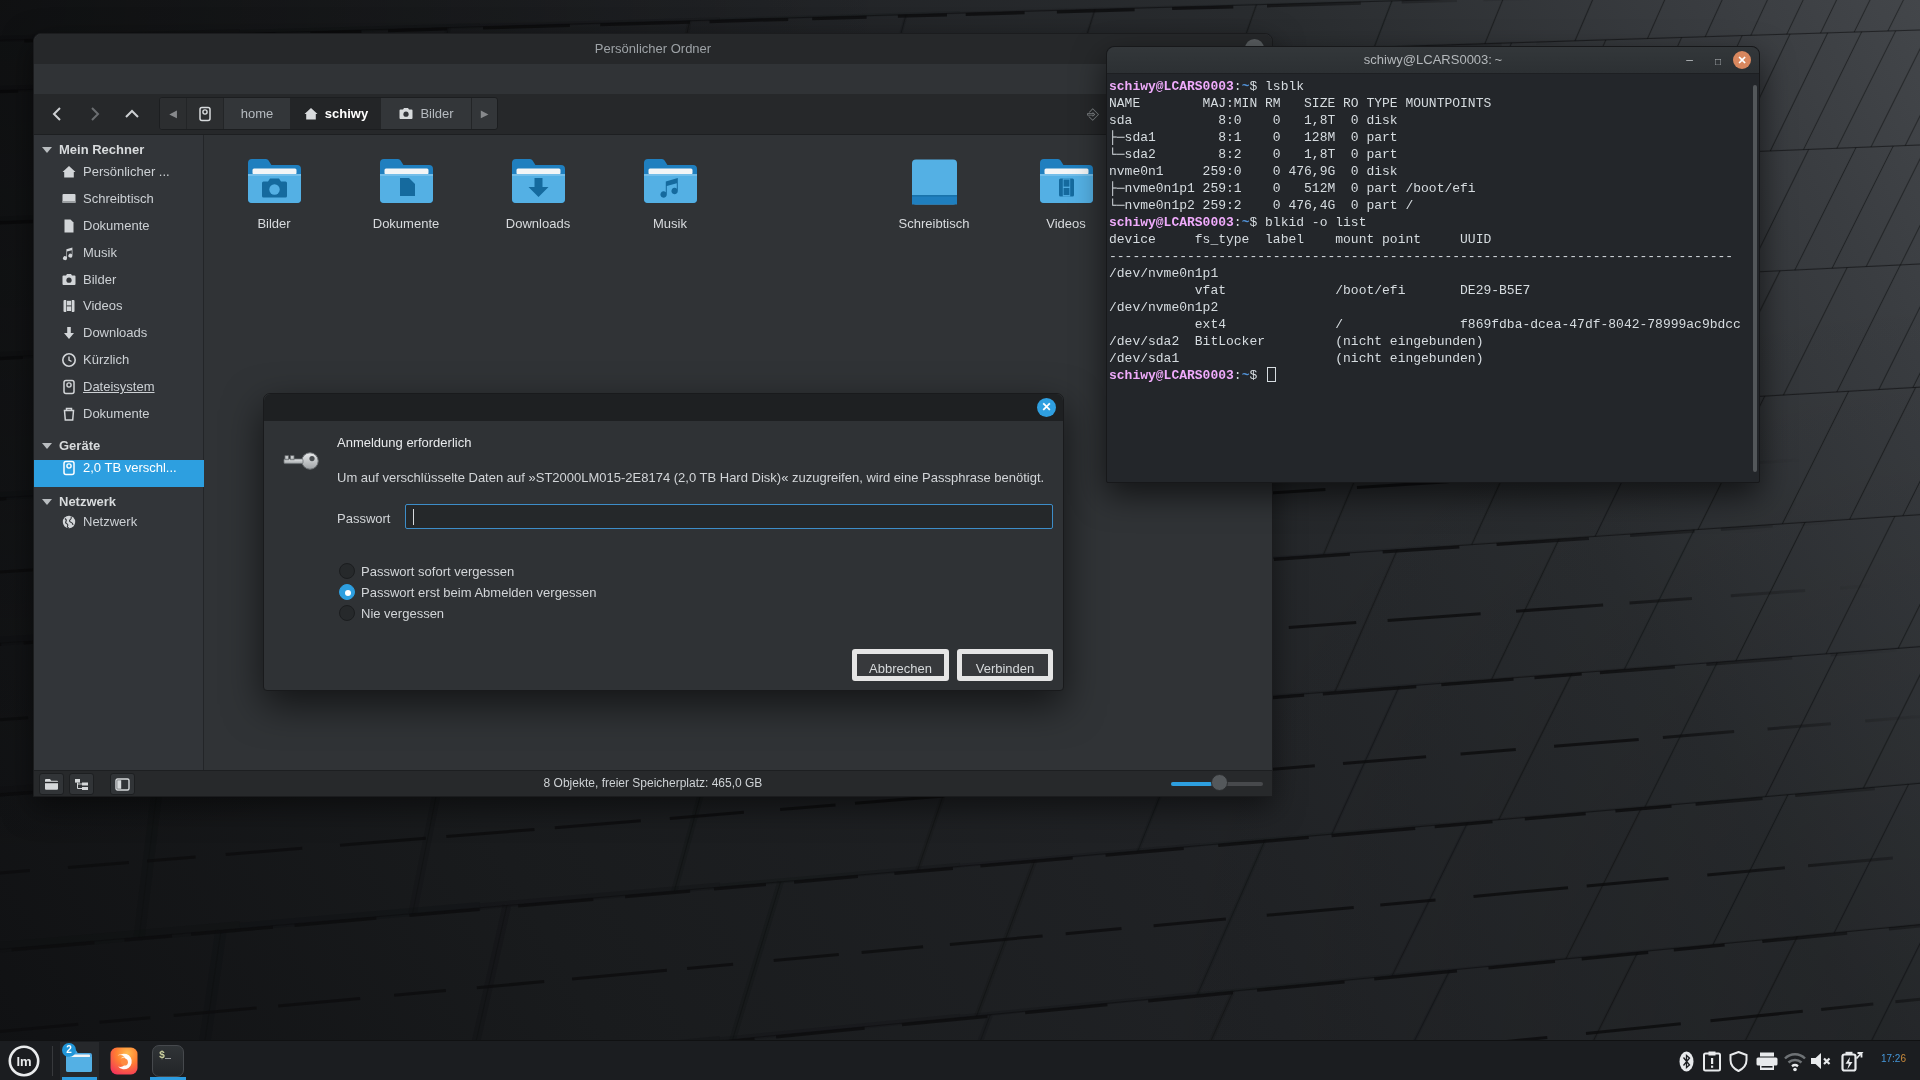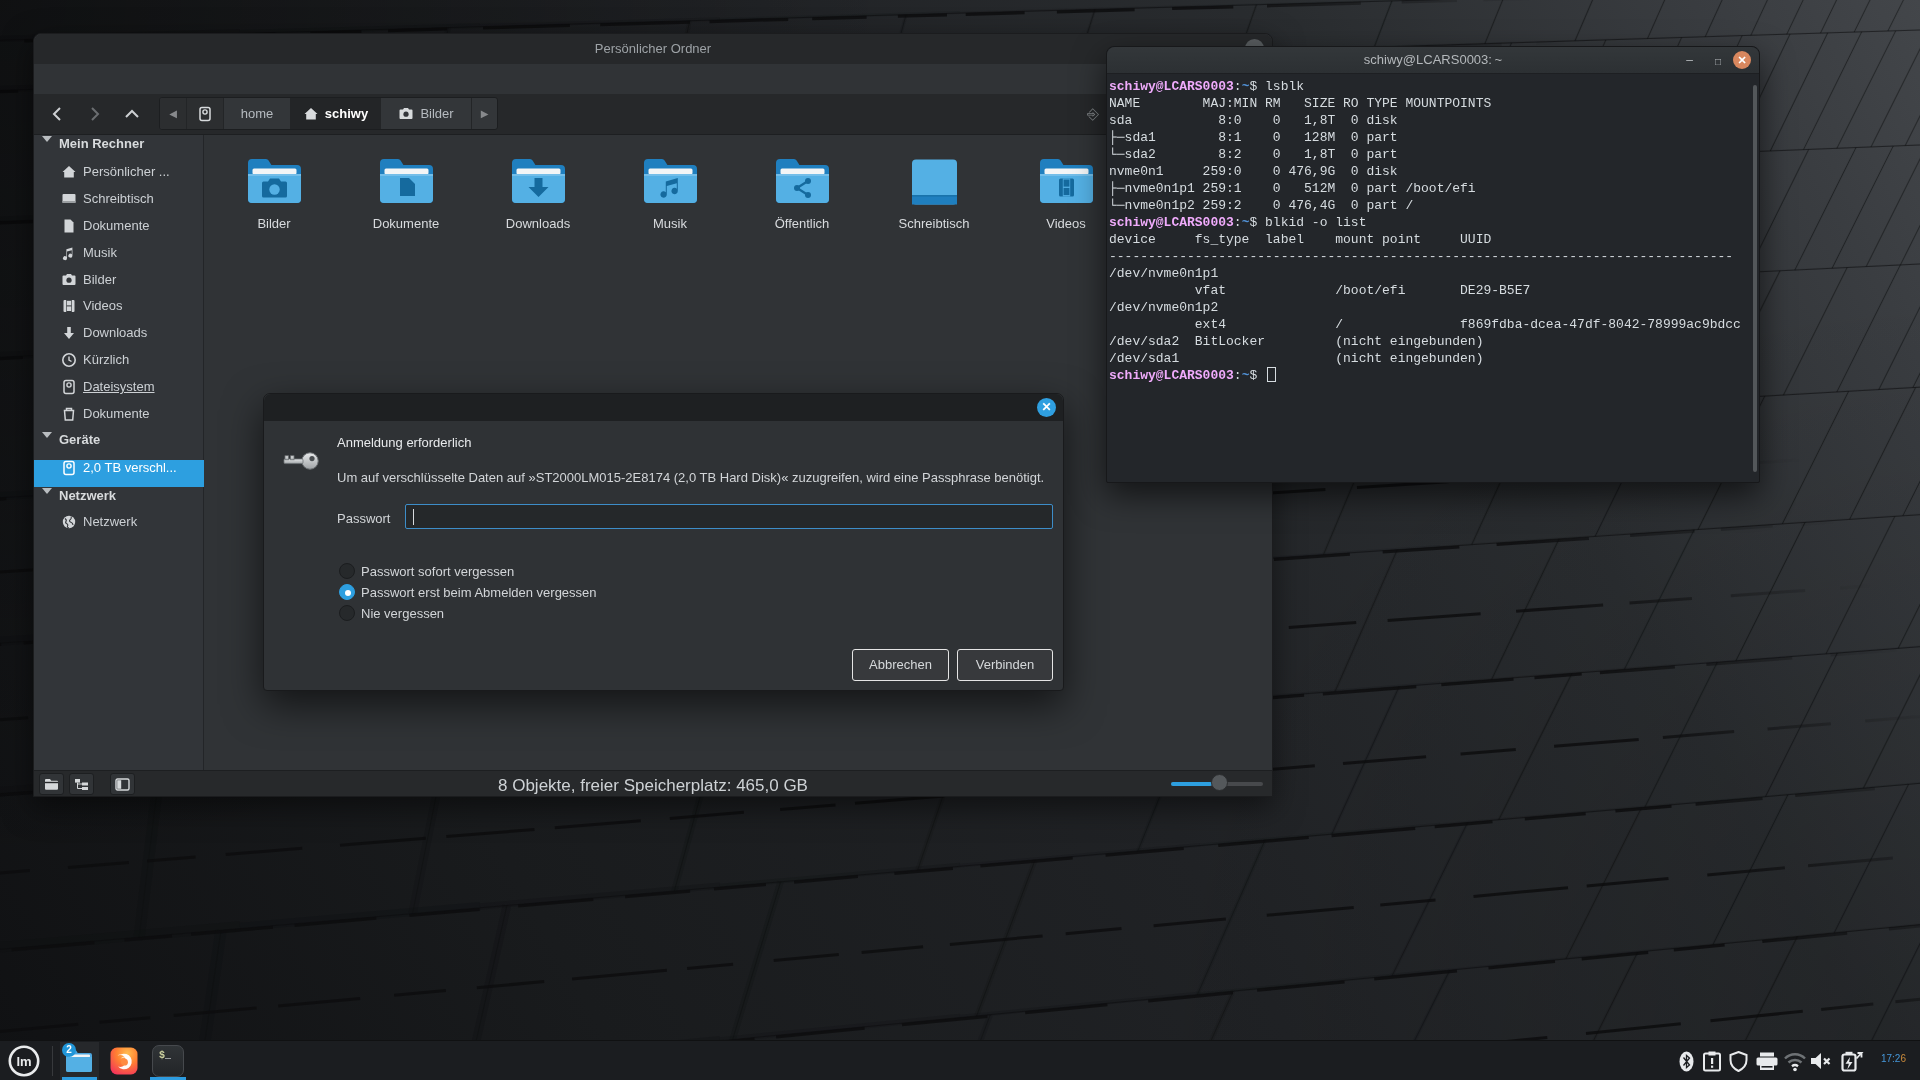--- a/index.html
+++ b/index.html
@@ -12,48 +12,48 @@
 #fm .menubar span{position:absolute;top:8px}
 #fm .toolbar{position:absolute;left:0;top:60px;right:0;height:41px;background:#26282a;border-bottom:1px solid #1d1f21}
 .navarr{position:absolute;top:12px;width:16px;height:16px}
 .bc{position:absolute;left:125px;top:3px;height:33px;background:#333639;border:1px solid #1c1e20;border-radius:3px;display:flex;overflow:hidden}
 .bc .seg{height:100%;display:flex;align-items:center;justify-content:center;color:#b6bbc0;font-size:13px;border-right:1px solid #232527}
 .bc .seg:last-child{border-right:none}
 
 #fm .sidebar{position:absolute;left:0;top:101px;width:170px;bottom:26px;background:#323539;border-right:1px solid #232528}
 .siderow{position:absolute;left:0;width:170px;height:27px;display:flex;align-items:flex-start;color:#ccd0d4;font-size:13px}
 .siderow .ic{width:16px;height:16px;margin-left:27px;margin-right:6px;flex:none;display:flex;align-items:center;justify-content:center}
-.sidehead{position:absolute;left:0;width:170px;height:27px;display:flex;color:#d8dbdd;font-size:13px;font-weight:bold}
+.sidehead{position:absolute;left:0;width:170px;height:27px;display:flex;align-items:center;color:#d8dbdd;font-size:13px;font-weight:bold}
 .sidehead .tri{width:0;height:0;border-left:5px solid transparent;border-right:5px solid transparent;border-top:6px solid #b9bdc0;margin-left:8px;margin-right:7px}
 .sel{background:#2d9fe0;color:#fff}
 
 #fm .content{position:absolute;left:171px;top:101px;right:0;bottom:26px;background:#303336}
 .fitem{position:absolute;width:120px;text-align:center;color:#d8dbde;font-size:13px}
 .fitem svg{display:block;margin:0 auto}
 .fitem .lbl{margin-top:9px}
 
 #fm .statusbar{position:absolute;left:0;bottom:0;right:0;height:26px;background:#27292b;border-top:1px solid #1d1f21;border-radius:0}
-#fm .statusbar .stxt{position:absolute;left:0;right:0;top:5px;text-align:center;color:#ced2d5;font-size:17px}
+#fm .statusbar .stxt{position:absolute;left:0;right:0;top:5px;text-align:center;color:#ced2d5;font-size:12px}
 .sbtn{position:absolute;top:2px;width:25px;height:22px;background:#313437;border:1px solid #1d1f21;border-radius:3px;display:flex;align-items:center;justify-content:center}
 
 #dlg{position:absolute;left:263px;top:393px;width:801px;height:298px;background:#2f3235;border:1px solid #191a1c;
  border-radius:7px 7px 4px 4px;box-shadow:0 14px 38px rgba(0,0,0,.6)}
 #dlg .dtitle{position:absolute;left:0;top:0;right:0;height:27px;background:#1e2022;border-radius:7px 7px 0 0}
 #dlg .dclose{position:absolute;right:7px;top:4px;width:19px;height:19px;border-radius:50%;background:#2f9fe0;color:#fff;
  font-size:12px;line-height:19px;text-align:center;font-weight:bold}
 #dlg h3{position:absolute;left:73px;top:41px;color:#e8eaec;font-size:13px;font-weight:normal}
 #dlg .body{position:absolute;left:73px;top:76px;color:#d2d5d8;font-size:13px}
 #dlg .plabel{position:absolute;left:73px;top:117px;color:#d2d5d8;font-size:13px}
 #dlg .pinput{position:absolute;left:141px;top:110px;width:648px;height:25px;background:#25282a;border:1px solid #3d8dc8;border-radius:2px}
 #dlg .caret{position:absolute;left:7px;top:4px;width:1px;height:16px;background:#d7dadd}
 .radio{position:absolute;width:16px;height:16px;border-radius:50%;background:#26292b;border:1px solid #1b1d1f}
 .radio.on{background:#2d9fe0;border-color:#2d9fe0}
 .radio.on::after{content:"";position:absolute;left:5px;top:5px;width:6px;height:6px;border-radius:50%;background:#fff}
 .rlabel{position:absolute;color:#d2d5d8;font-size:13px}
-.dbtn{position:absolute;top:255px;height:32px;background:#37393c;border:1px solid #e5e5e5;border-radius:3px;color:#d5d8da;
+.dbtn{position:absolute;top:255px;height:32px;background:#37393c;border:5px solid #e5e5e5;border-radius:3px;color:#d5d8da;
  font-size:13px;text-align:center;line-height:30px}
 
 #term{position:absolute;left:1106px;top:46px;width:654px;height:437px;background:#23262a;border:1px solid #17181a;
  border-radius:8px 8px 2px 2px;box-shadow:0 12px 32px rgba(0,0,0,.6)}
 #term .ttitle{position:absolute;left:0;top:0;right:0;height:27px;background:linear-gradient(#33373a,#2c3033);
  border-bottom:1px solid #1d1f22;border-radius:8px 8px 0 0;color:#b4b8bb;font-size:13px;text-align:center;line-height:26px}
 #term pre{position:absolute;left:2px;top:31px;font-family:"Liberation Mono",monospace;font-size:13px;line-height:17px;color:#d6dce0}
 #term .g{color:#f0abfc;font-weight:bold}
 #term .b{color:#5191d6;font-weight:bold}
 #term .cur{position:absolute;left:160px;top:320px;width:9px;height:15px;border:1.5px solid #d6dce0}
@@ -1081,35 +1081,20 @@
         <svg width="57" height="50" viewBox="0 0 57 50">
 <path d="M2 6 a4 4 0 0 1 4-4 h14 a3 3 0 0 1 2.6 1.6 l2.8 4.4 h25.6 a4 4 0 0 1 4 4 v30 a4 4 0 0 1 -4 4 h-45 a4 4 0 0 1 -4-4 Z" fill="#1f7fbf"></path>
 <rect x="6.5" y="11.5" width="44" height="6" rx="1.5" fill="#f3f5f6"></rect>
 <path d="M2 17 h53 v25 a4 4 0 0 1 -4 4 h-45 a4 4 0 0 1 -4-4 Z" fill="#54b0e4"></path>
 <path d="M2 17 h53 v2 a0 0 0 0 1 0 0 h-53 Z" fill="#8ecbed" opacity="0.55"></path>
 <path d="M24.8 37.5 a3.2 3.2 0 1 1 -1-2.33 V24.5 l12-3.4 v12.9 a3.2 3.2 0 1 1 -1-2.33 V26.2 l-10 2.8 Z" fill="#156a9e"></path>
         </svg>
       </div>
       <div class="lbl">Musik</div>
     </div>
-    <div class="fitem" style="left:708px;top:121px">
-      <div style="height:52px;display:flex;align-items:flex-end;justify-content:center">
-        <svg width="57" height="50" viewBox="0 0 57 50">
-<path d="M2 6 a4 4 0 0 1 4-4 h14 a3 3 0 0 1 2.6 1.6 l2.8 4.4 h25.6 a4 4 0 0 1 4 4 v30 a4 4 0 0 1 -4 4 h-45 a4 4 0 0 1 -4-4 Z" fill="#1f7fbf"></path>
-<rect x="6.5" y="11.5" width="44" height="6" rx="1.5" fill="#f3f5f6"></rect>
-<path d="M2 17 h53 v25 a4 4 0 0 1 -4 4 h-45 a4 4 0 0 1 -4-4 Z" fill="#54b0e4"></path>
-<path d="M2 17 h53 v2 a0 0 0 0 1 0 0 h-53 Z" fill="#8ecbed" opacity="0.55"></path>
-<circle cx="23" cy="31" r="3" fill="#156a9e"></circle>
-          <circle cx="34" cy="24" r="3" fill="#156a9e"></circle>
-          <circle cx="34" cy="38" r="3" fill="#156a9e"></circle>
-          <path d="M23 31 L34 24 M23 31 L34 38" stroke="#156a9e" stroke-width="2.2"></path>
-        </svg>
-      </div>
-      <div class="lbl">Öffentlich</div>
-    </div>
     <div class="fitem" style="left:840px;top:121px">
       <div style="height:52px;display:flex;align-items:flex-end;justify-content:center">
         <svg width="57" height="50" viewBox="0 0 57 50">
 <rect x="6" y="2.5" width="45" height="45" rx="4" fill="#54b0e4"></rect>
 <rect x="6" y="38" width="45" height="9.5" fill="#1f7fbf"></rect>
 <rect x="6" y="38" width="45" height="1.6" fill="#156a9e" opacity="0.6"></rect>
 </svg>
       </div>
       <div class="lbl">Schreibtisch</div>
     </div>

